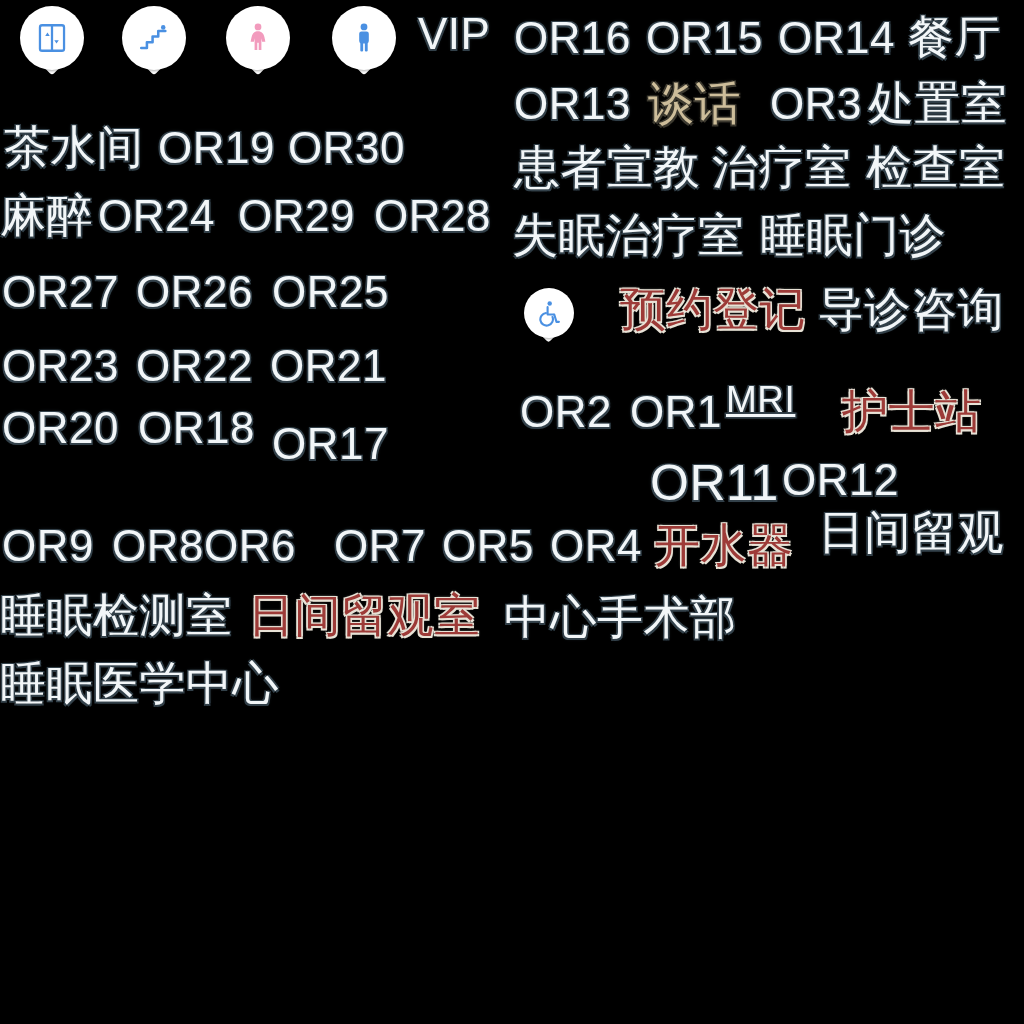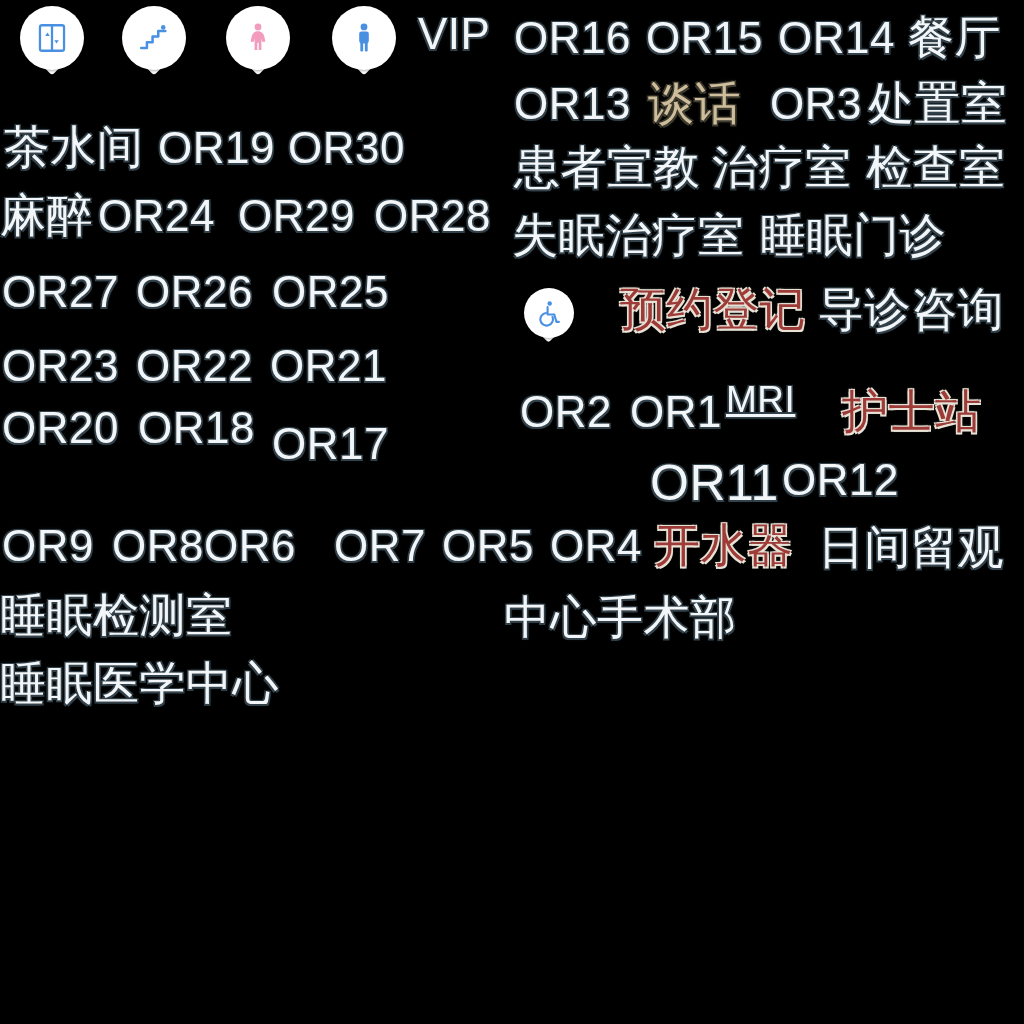--- a/index.html
+++ b/index.html
@@ -215,17 +215,18 @@
     <div class="label lbl-white" style="left: 2px; top: 406px; font-size: 44px;">OR20</div>
     <div class="label lbl-white" style="left: 138px; top: 406px; font-size: 44px;">OR18</div>
     <div class="label lbl-white" style="left: 272px; top: 406px; font-size: 44px; margin-top: 16px;">OR17</div>
     <div class="label lbl-white" style="left: 2px; top: 524px; font-size: 44px;">OR9</div>
     <div class="label lbl-white" style="left: 112px; top: 524px; font-size: 44px; text-align: center;">OR8</div>
     <div class="label lbl-white" style="left: 204px; top: 524px; font-size: 44px;">OR6</div>
     <div class="label lbl-white" style="left: 334px; top: 524px; font-size: 44px;">OR7</div>
     <div class="label lbl-white" style="left: 442px; top: 524px; font-size: 44px;">OR5</div>
     <div class="label lbl-white" style="left: 550px; top: 524px; font-size: 44px;">OR4</div>
     <div class="label lbl-red" style="left: 654px; top: 522px; font-size: 46px;">开水器</div>
-    <div class="label lbl-white" style="left: 818px; top: 524px; font-size: 46px;">日间留观</div>
+    <div class="label lbl-white" style="left: 818px; top: 509px; font-size: 46px;">日间留观</div>
     <div class="label lbl-white" style="left: 0px; top: 592px; font-size: 46px;">睡眠检测室</div>
+    <div class="label lbl-red" style="left: 248px; top: 592px; font-size: 46px;">日间留观室</div>
     <div class="label lbl-white" style="left: 504px; top: 594px; font-size: 46px;">中心手术部</div>
     <div class="label lbl-white" style="left: 0px; top: 660px; font-size: 46px;">睡眠医学中心</div>
   </div>
 
 </body></html>

